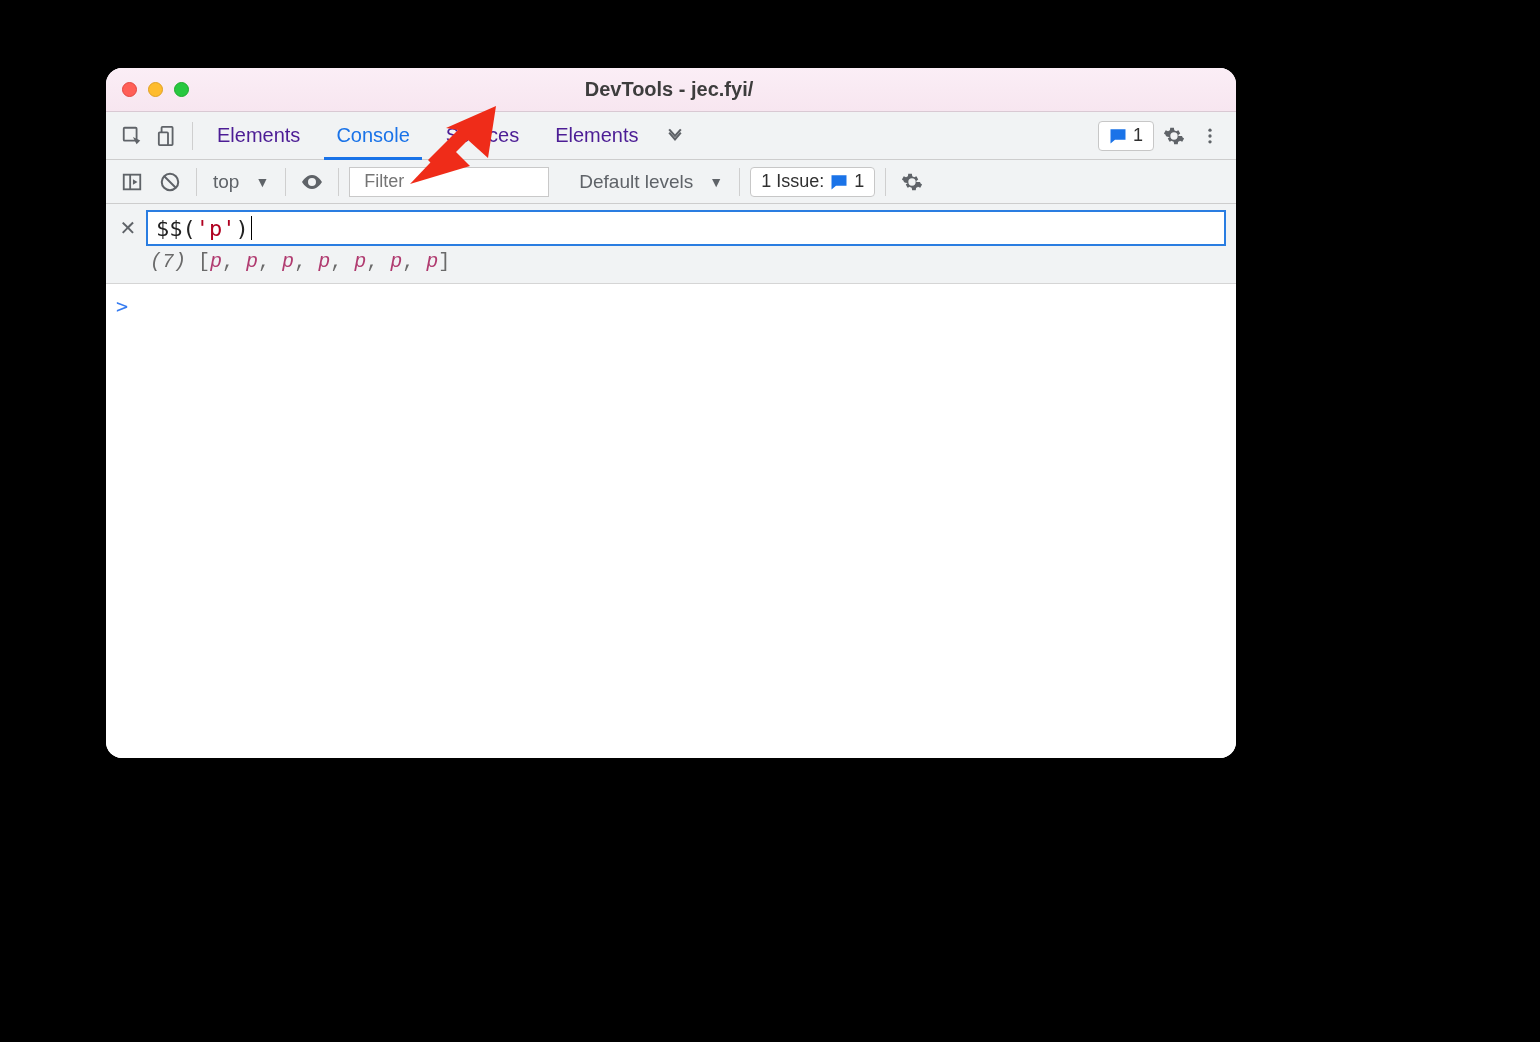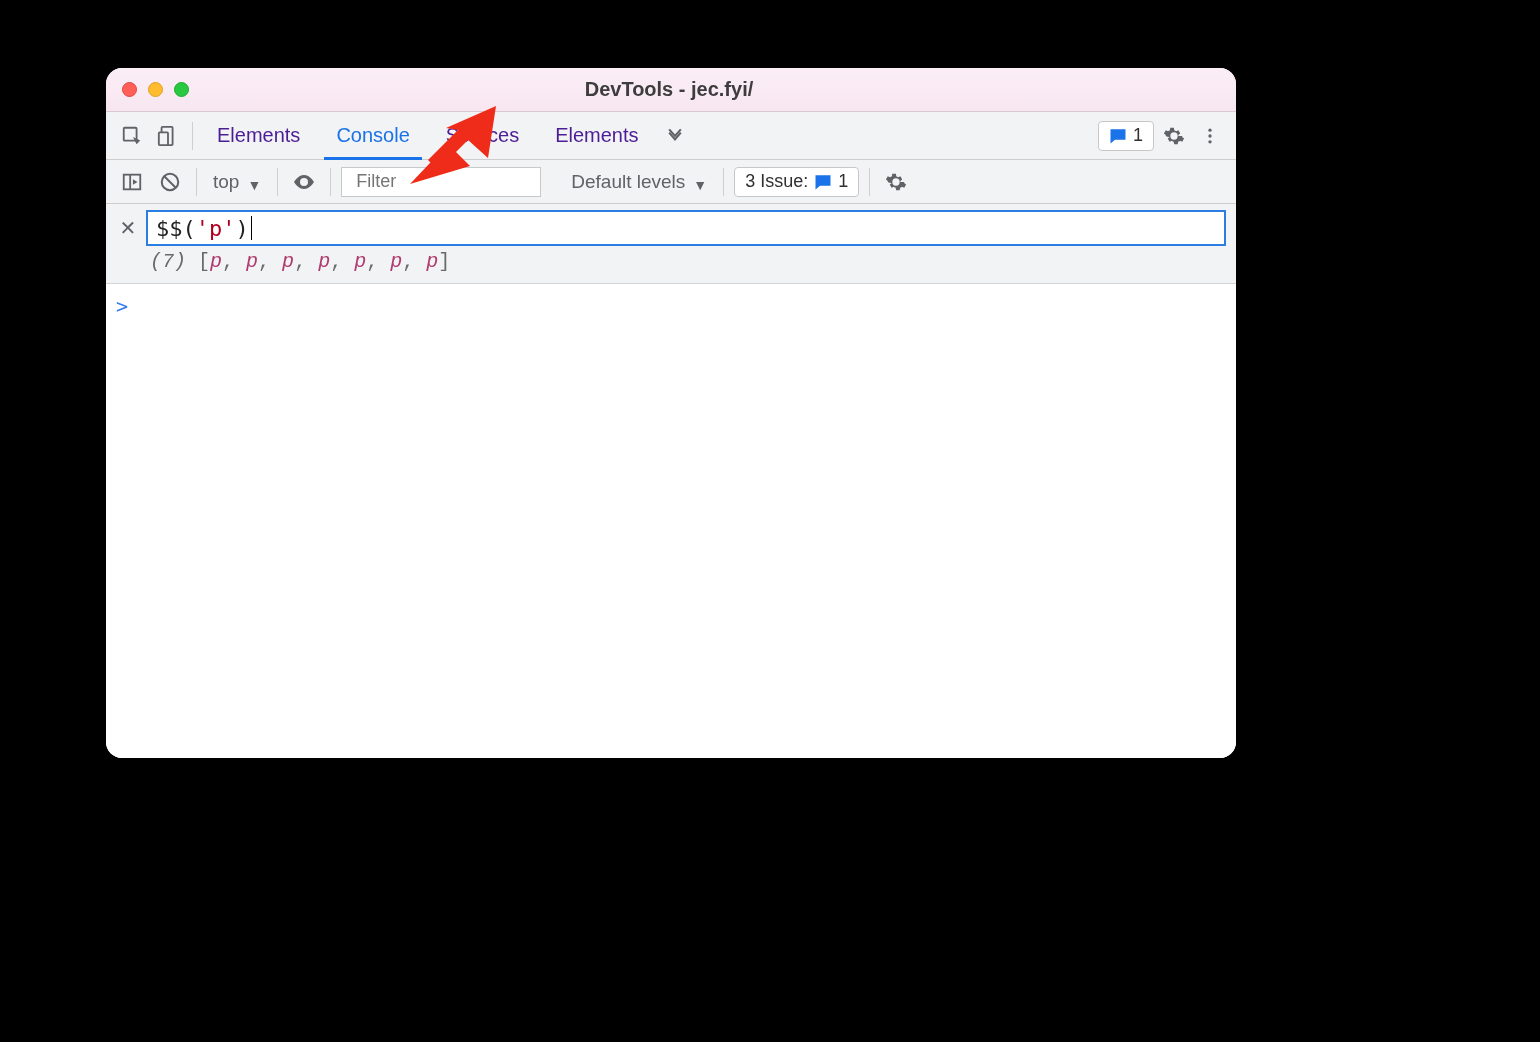--- a/index.html
+++ b/index.html
@@ -109,21 +109,21 @@
     height: 44px;
     background: #f1f3f4;
     border-bottom: 1px solid #cdcdcd;
     display: flex;
     align-items: center;
     padding: 0 10px;
     gap: 6px;
     font-size: 19px;
     color: #5f6368;
   }
-  .sb-item { display: flex; align-items: flex-end; gap: 8px; padding: 0 6px; }
+  .sb-item { display: flex; align-items: center; gap: 16px; padding: 0 6px; }
   .dropdown-caret { font-size: 14px; color: #5f6368; }
   .filter-input {
     width: 200px; height: 30px;
     border: 1px solid #c9c9c9;
     background: #fff;
     padding: 0 14px;
     font-size: 18px;
     color: #888;
   }
 
@@ -288,21 +288,21 @@
     </div>
     <div class="tb-sep"></div>
     <input class="filter-input" placeholder="Filter" style="">
     <div class="spacer" style="flex:0 0 12px"></div>
     <div class="sb-item">
       <span>Default levels</span>
       <span class="dropdown-caret">▼</span>
     </div>
     <div class="tb-sep"></div>
     <div class="badge">
-      <span>3 Issue:</span>
+      <span>1 Issue:</span>
       <svg class="msg-icon" viewBox="0 0 24 24">
         <path d="M2 3h20v14H8l-6 5z"></path>
       </svg>
       <span>1</span>
     </div>
     <div class="tb-sep"></div>
     <div class="tb-icon">
       <svg class="icon" width="22" height="22" viewBox="0 0 24 24" fill="#5f6368">
         <path d="M12 8a4 4 0 100 8 4 4 0 000-8zm9 4a7 7 0 01-.1 1.2l2.1 1.6-2 3.4-2.5-1a7 7 0 01-2 1.2l-.4 2.6h-4l-.4-2.6a7 7 0 01-2-1.2l-2.5 1-2-3.4 2.1-1.6A7 7 0 013 12a7 7 0 01.1-1.2L1 9.2l2-3.4 2.5 1a7 7 0 012-1.2L7.9 3h4l.4 2.6a7 7 0 012 1.2l2.5-1 2 3.4-2.1 1.6c.1.4.1.8.1 1.2z"></path>
       </svg>

